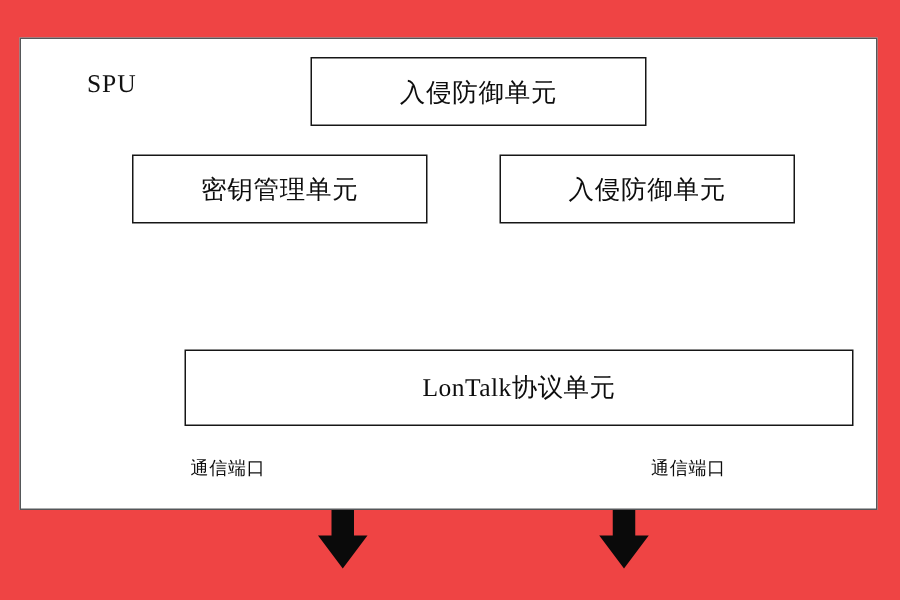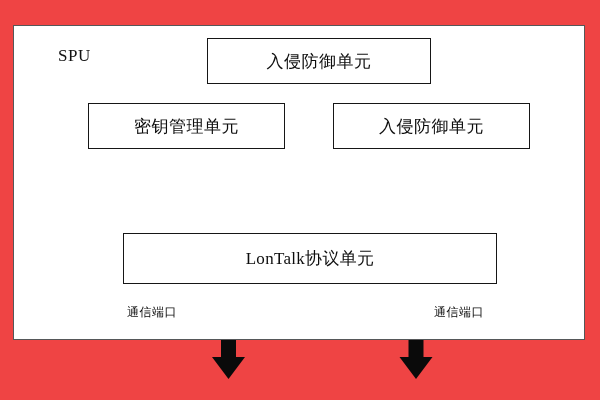--- a/index.html
+++ b/index.html
@@ -81,21 +81,21 @@
   }
   #box-key-management {
     left: 333px;
     top: 103px;
     width: 197px;
     height: 46px;
   }
   #box-lontalk {
     left: 123px;
     top: 233px;
-    width: 374px;
+    width: 446px;
     height: 51px;
   }
   .port-label {
     position: absolute;
     font-size: 12px;
     color: #0d0d0d;
     letter-spacing: 0.5px;
     white-space: nowrap;
     z-index: 4;
   }

